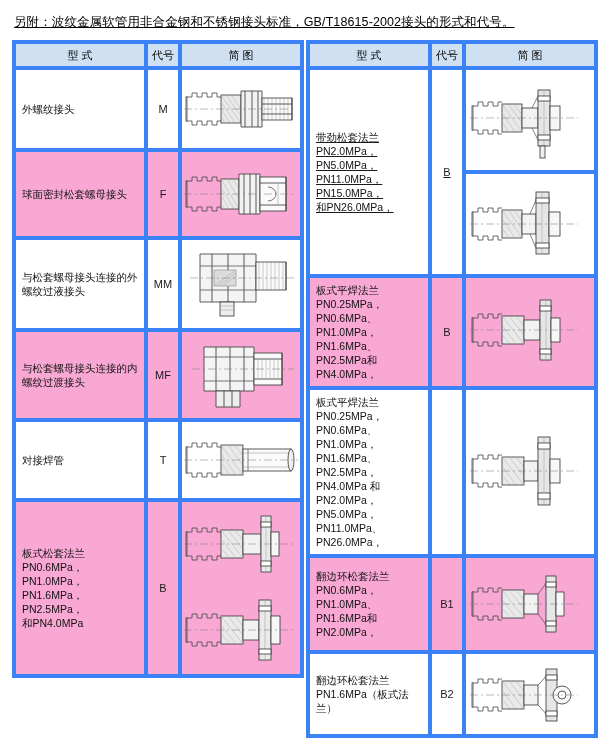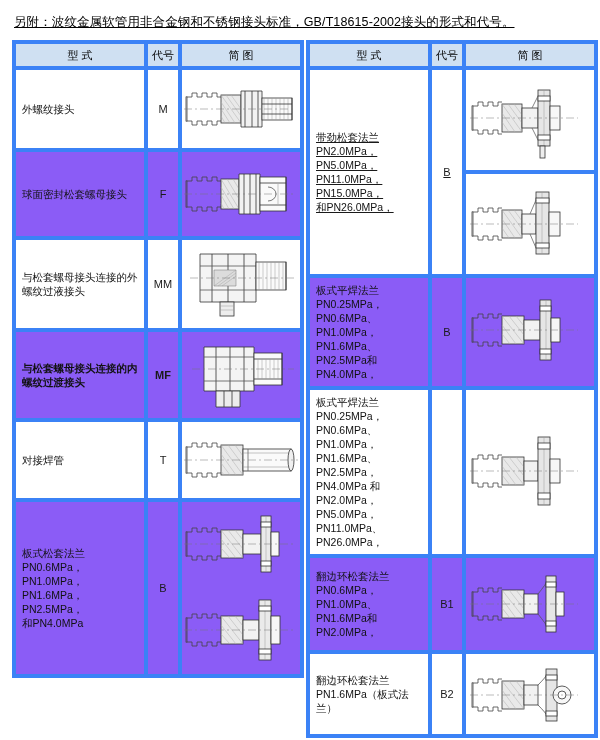--- a/index.html
+++ b/index.html
@@ -61,21 +61,21 @@
   }
   .name-cell {
     text-align: left;
   }
   .code-cell {
     text-align: center;
     font-size: 11px;
     font-family: "Liberation Sans", sans-serif;
   }
   .yellow {
-    background: #8b5cf6;
+    background: #f9a8d4;
   }
   .white {
     background: #ffffff;
   }
   .fig {
     padding: 0;
     text-align: center;
   }
   .fig svg {
     display: block;
@@ -205,21 +205,21 @@
                 <line x1="104" y1="22" x2="104" y2="50"></line>
 
                 <rect x="38" y="62" width="14" height="14" fill="#ededed"></rect>
                 <path d="M38 66 h14 M38 70 h14" stroke="#999" stroke-width="0.5"></path>
                 <path d="M8 38 H112" stroke="#777" stroke-width="0.5" stroke-dasharray="8 3 2 3"></path>
               </g>
             </svg>
           </td>
         </tr>
 
-        <tr style="height:90px;font-weight:bold;">
+        <tr style="height:90px;">
           <td class="yellow">
             <div class="cell-text name-cell nm">与松套螺母接头连接的内螺纹过渡接头</div>
           </td>
           <td class="yellow code-cell">MF</td>
           <td class="yellow fig">
             <svg width="118" height="84" viewBox="0 0 118 84">
               <g fill="none" stroke="#333" stroke-width="0.8">
                 <polygon points="22,14 72,14 72,58 22,58" fill="#f4f4f4"></polygon>
                 <line x1="34" y1="14" x2="34" y2="58"></line>
                 <line x1="48" y1="14" x2="48" y2="58"></line>

